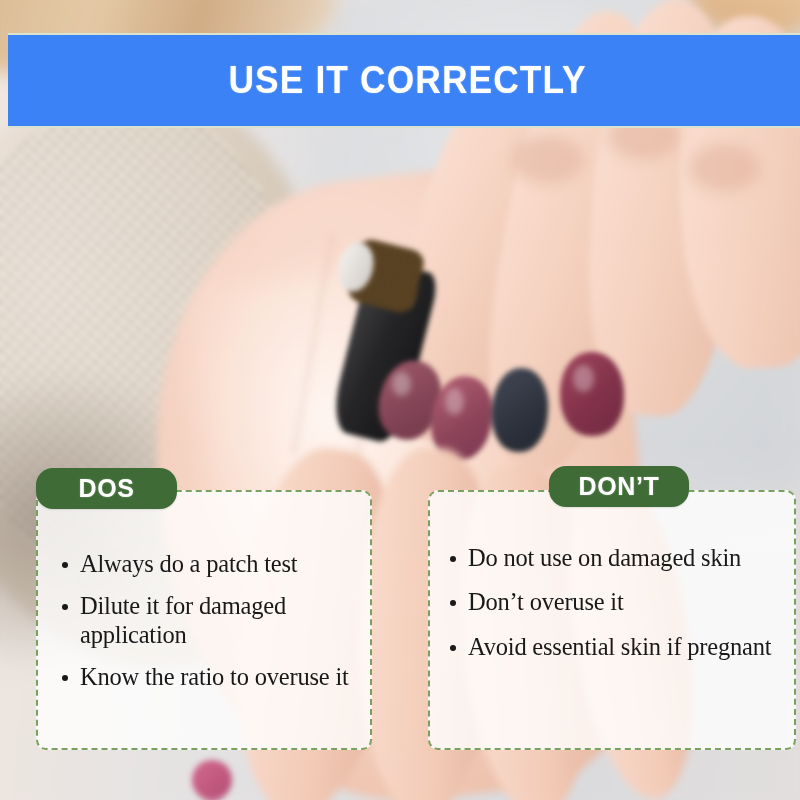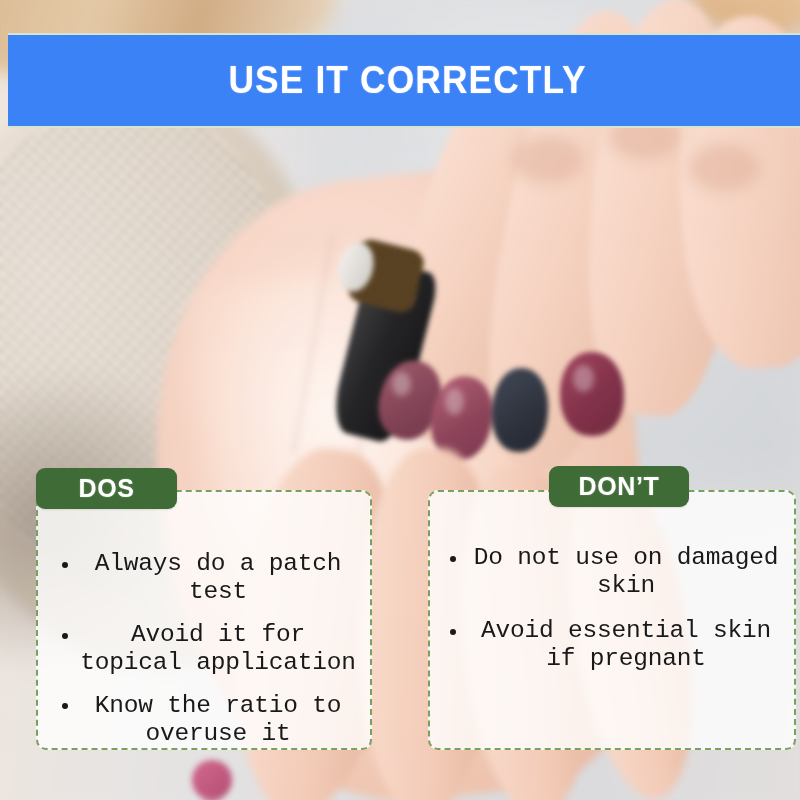--- a/index.html
+++ b/index.html
@@ -186,21 +186,21 @@
     z-index:4;
   }
   #card-dos   { left:36px;  top:490px; width:336px; height:260px; }
   #card-dont  { left:428px; top:490px; width:368px; height:260px; }
 
   .card-tab{
     position:absolute;
     top:-22px;
     height:41px;
     background:#3F6C36;
-    border-radius:9px;
+    border-radius:17px;
     display:flex; align-items:center; justify-content:center;
     padding:0 22px;
     z-index:6;
     box-shadow:0 1px 2px rgba(0,0,0,.10);
   }
   #tab-dos  { left:36px;  top:468px; width:141px; }
   #tab-dont { left:525px; top:466px; width:140px;margin-left:24px; }
   .card-tab-label{
     color:#ffffff;
     font-family:"Liberation Sans", sans-serif;
@@ -215,27 +215,26 @@
     list-style:none;
     position:absolute; left:0; right:0; top:0; bottom:0;
     padding:58px 14px 0 22px;
     display:flex; flex-direction:column; gap:14px;
   }
   #card-dont .card-list{ padding:52px 10px 0 18px; gap:16px; }
 
   .card-list li{
     position:relative;
     padding-left:20px;
-    font-family:Liberation Mono, monospace;
+    font-family:Liberation Serif, serif;
     font-size:24.5px;
     line-height:1.16;
     color:#191919;
     font-weight:400;
     letter-spacing:-.2px;
-    text-align:center;
   }
   #card-dont .card-list li{ font-size:24.5px; }
   .card-list li::before{
     content:"";
     position:absolute;
     left:2px; top:.48em;
     width:6px; height:6px;
     background:#191919;
     border-radius:50%;
   }
@@ -287,29 +286,30 @@
   <div class="photo-soften"></div>
 </div>
 
 <div id="header-banner">
   <div id="header-title">USE IT CORRECTLY</div>
 </div>
 
 <div id="card-dos" class="card">
   <ul class="card-list">
     <li>Always do a patch test</li>
-    <li>Avoid it for topical application</li>
+    <li>Dilute it for damaged application</li>
     <li>Know the ratio to overuse it</li>
   </ul>
 </div>
 <div id="tab-dos" class="card-tab">
   <span class="card-tab-label">DOS</span>
 </div>
 
 <div id="card-dont" class="card">
   <ul class="card-list">
     <li>Do not use on damaged skin</li>
+    <li>Don’t overuse it</li>
     <li>Avoid essential skin if pregnant</li>
   </ul>
 </div>
 <div id="tab-dont" class="card-tab">
   <span class="card-tab-label">DON’T</span>
 </div>
 
 </body></html>

